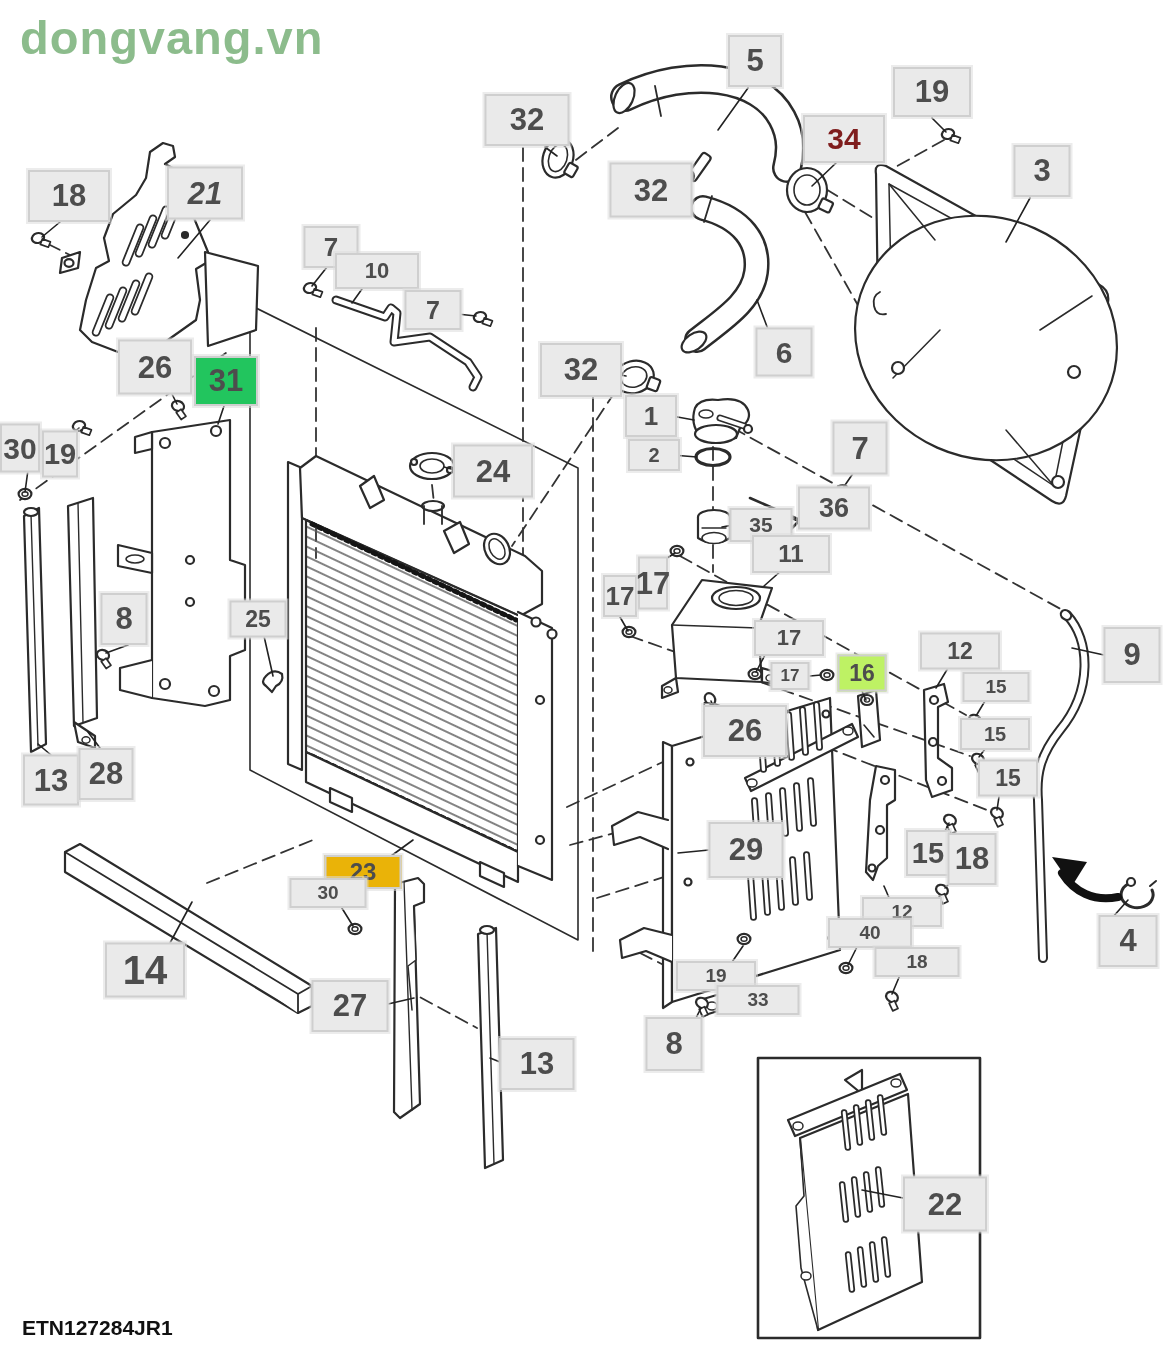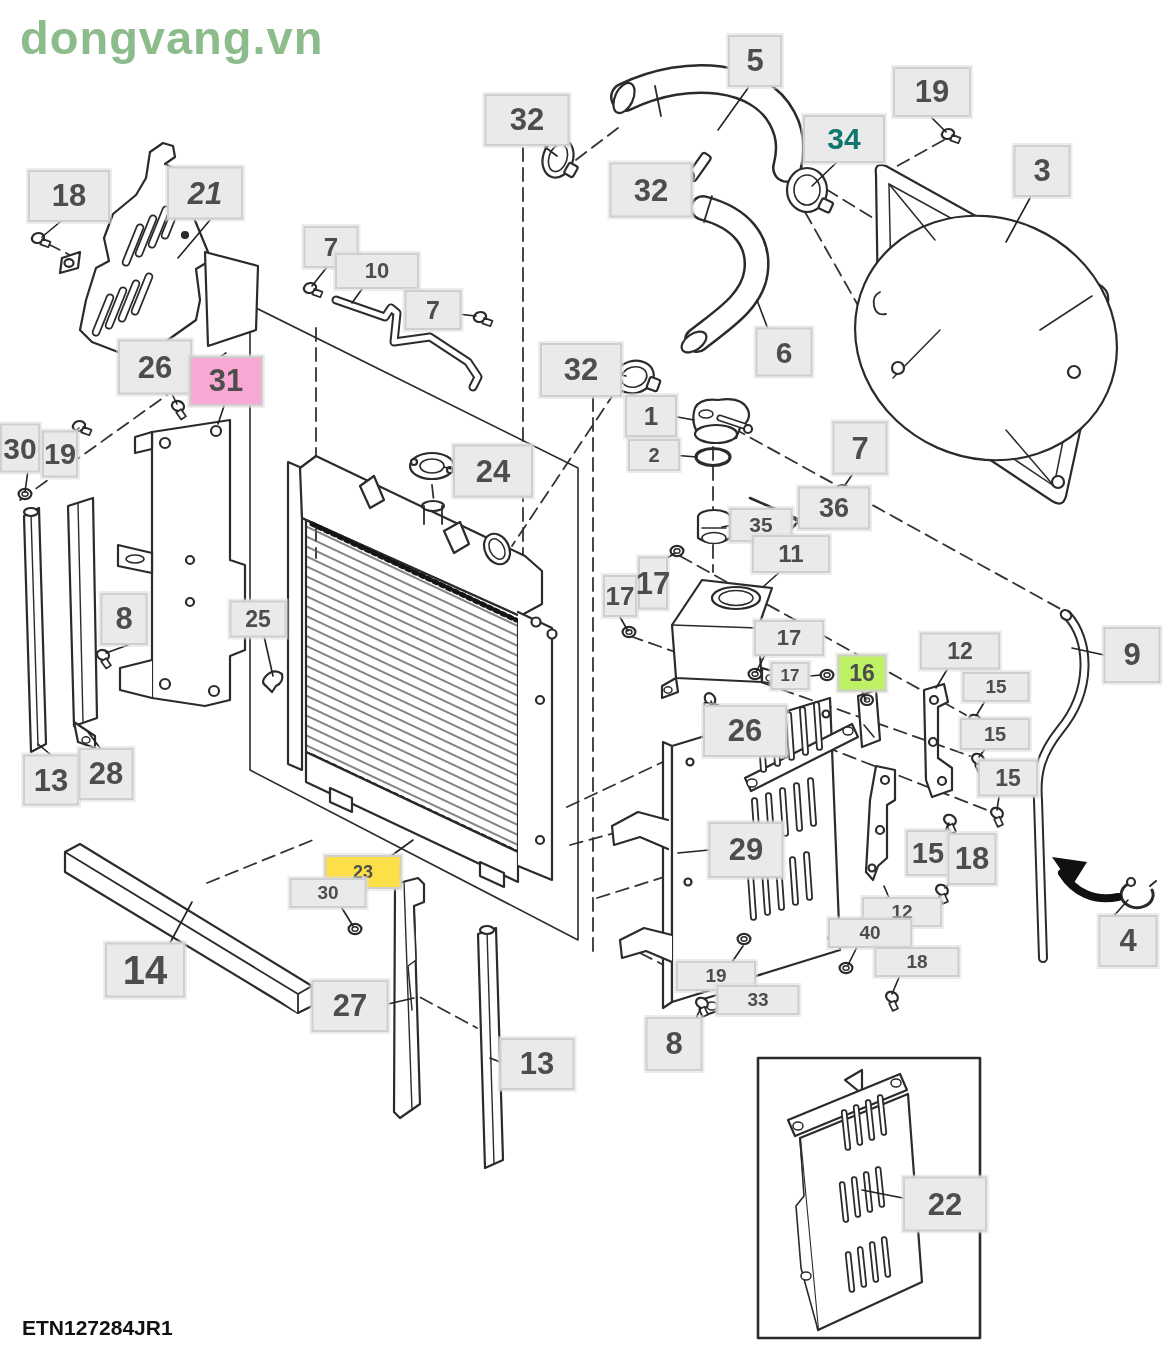--- a/index.html
+++ b/index.html
@@ -419,32 +419,32 @@
       <path d="M690,1030 L701,1008"></path>
       <path d="M500,1062 L490,1058"></path>
       <path d="M903,1198 L862,1190"></path>
     </g>
   </svg>
 
   <div id="callout-layer">
       <div class="callout" style="left: 755px; top: 61px; width: 54px; height: 52px; background: rgb(234, 234, 234); border: 2px solid rgb(207, 207, 207); box-shadow: rgba(220, 220, 220, 0.55) 0px 0px 0px 2px; color: rgb(77, 77, 77); font-size: 31px;">5</div>
       <div class="callout" style="left: 932px; top: 92px; width: 78px; height: 50px; background: rgb(234, 234, 234); border: 2px solid rgb(207, 207, 207); box-shadow: rgba(220, 220, 220, 0.55) 0px 0px 0px 2px; color: rgb(77, 77, 77); font-size: 31px;">19</div>
       <div class="callout" style="left: 527px; top: 120px; width: 85px; height: 52px; background: rgb(234, 234, 234); border: 2px solid rgb(207, 207, 207); box-shadow: rgba(220, 220, 220, 0.55) 0px 0px 0px 2px; color: rgb(77, 77, 77); font-size: 31px;">32</div>
-      <div class="callout" style="left: 844px; top: 139px; width: 82px; height: 48px; background: rgb(234, 234, 234); border: 2px solid rgb(207, 207, 207); box-shadow: rgba(220, 220, 220, 0.55) 0px 0px 0px 2px; color: #0f766e; font-size: 30px;">34</div>
+      <div class="callout" style="left: 844px; top: 139px; width: 82px; height: 48px; background: rgb(234, 234, 234); border: 2px solid rgb(207, 207, 207); box-shadow: rgba(220, 220, 220, 0.55) 0px 0px 0px 2px; color: #7f1d1d; font-size: 30px;">34</div>
       <div class="callout" style="left: 1042px; top: 171px; width: 57px; height: 52px; background: rgb(234, 234, 234); border: 2px solid rgb(207, 207, 207); box-shadow: rgba(220, 220, 220, 0.55) 0px 0px 0px 2px; color: rgb(77, 77, 77); font-size: 31px;">3</div>
       <div class="callout" style="left: 69px; top: 196px; width: 82px; height: 52px; background: rgb(234, 234, 234); border: 2px solid rgb(207, 207, 207); box-shadow: rgba(220, 220, 220, 0.55) 0px 0px 0px 2px; color: rgb(77, 77, 77); font-size: 31px;">18</div>
       <div class="callout" style="left: 205px; top: 193px; width: 76px; height: 53px; background: rgb(234, 234, 234); border: 2px solid rgb(207, 207, 207); box-shadow: rgba(220, 220, 220, 0.55) 0px 0px 0px 2px; color: rgb(77, 77, 77); font-size: 31px; font-style: italic;">21</div>
       <div class="callout" style="left: 651px; top: 190px; width: 83px; height: 55px; background: rgb(234, 234, 234); border: 2px solid rgb(207, 207, 207); box-shadow: rgba(220, 220, 220, 0.55) 0px 0px 0px 2px; color: rgb(77, 77, 77); font-size: 31px;">32</div>
       <div class="callout" style="left: 331px; top: 247px; width: 55px; height: 42px; background: rgb(234, 234, 234); border: 2px solid rgb(207, 207, 207); box-shadow: rgba(220, 220, 220, 0.55) 0px 0px 0px 2px; color: rgb(77, 77, 77); font-size: 26px;">7</div>
       <div class="callout" style="left: 377px; top: 271px; width: 84px; height: 36px; background: rgb(234, 234, 234); border: 2px solid rgb(207, 207, 207); box-shadow: rgba(220, 220, 220, 0.55) 0px 0px 0px 2px; color: rgb(77, 77, 77); font-size: 22px;">10</div>
       <div class="callout" style="left: 433px; top: 310px; width: 57px; height: 40px; background: rgb(234, 234, 234); border: 2px solid rgb(207, 207, 207); box-shadow: rgba(220, 220, 220, 0.55) 0px 0px 0px 2px; color: rgb(77, 77, 77); font-size: 25px;">7</div>
       <div class="callout" style="left: 784px; top: 352px; width: 57px; height: 49px; background: rgb(234, 234, 234); border: 2px solid rgb(207, 207, 207); box-shadow: rgba(220, 220, 220, 0.55) 0px 0px 0px 2px; color: rgb(77, 77, 77); font-size: 30px;">6</div>
       <div class="callout" style="left: 581px; top: 370px; width: 82px; height: 54px; background: rgb(234, 234, 234); border: 2px solid rgb(207, 207, 207); box-shadow: rgba(220, 220, 220, 0.55) 0px 0px 0px 2px; color: rgb(77, 77, 77); font-size: 31px;">32</div>
       <div class="callout" style="left: 155px; top: 367px; width: 74px; height: 55px; background: rgb(234, 234, 234); border: 2px solid rgb(207, 207, 207); box-shadow: rgba(220, 220, 220, 0.55) 0px 0px 0px 2px; color: rgb(77, 77, 77); font-size: 31px;">26</div>
-      <div class="callout" style="left: 226px; top: 381px; width: 74px; height: 50px; background: #f9a8d4; border: 2px solid rgb(207, 207, 207); box-shadow: rgba(220, 220, 220, 0.55) 0px 0px 0px 2px; color: rgb(77, 77, 77); font-size: 31px;">31</div>
+      <div class="callout" style="left: 226px; top: 381px; width: 64px; height: 50px; background: #22c55e; border: 2px solid rgb(207, 207, 207); box-shadow: rgba(220, 220, 220, 0.55) 0px 0px 0px 2px; color: rgb(77, 77, 77); font-size: 31px;">31</div>
       <div class="callout" style="left: 651px; top: 416px; width: 52px; height: 42px; background: rgb(234, 234, 234); border: 2px solid rgb(207, 207, 207); box-shadow: rgba(220, 220, 220, 0.55) 0px 0px 0px 2px; color: rgb(77, 77, 77); font-size: 26px;">1</div>
       <div class="callout" style="left: 654px; top: 455px; width: 52px; height: 32px; background: rgb(234, 234, 234); border: 2px solid rgb(207, 207, 207); box-shadow: rgba(220, 220, 220, 0.55) 0px 0px 0px 2px; color: rgb(77, 77, 77); font-size: 20px;">2</div>
       <div class="callout" style="left: 20px; top: 448px; width: 40px; height: 49px; background: rgb(234, 234, 234); border: 2px solid rgb(207, 207, 207); box-shadow: rgba(220, 220, 220, 0.55) 0px 0px 0px 2px; color: rgb(77, 77, 77); font-size: 30px;">30</div>
       <div class="callout" style="left: 60px; top: 454px; width: 36px; height: 47px; background: rgb(234, 234, 234); border: 2px solid rgb(207, 207, 207); box-shadow: rgba(220, 220, 220, 0.55) 0px 0px 0px 2px; color: rgb(77, 77, 77); font-size: 29px;">19</div>
       <div class="callout" style="left: 860px; top: 448px; width: 55px; height: 53px; background: rgb(234, 234, 234); border: 2px solid rgb(207, 207, 207); box-shadow: rgba(220, 220, 220, 0.55) 0px 0px 0px 2px; color: rgb(77, 77, 77); font-size: 31px;">7</div>
       <div class="callout" style="left: 493px; top: 471px; width: 80px; height: 53px; background: rgb(234, 234, 234); border: 2px solid rgb(207, 207, 207); box-shadow: rgba(220, 220, 220, 0.55) 0px 0px 0px 2px; color: rgb(77, 77, 77); font-size: 31px;">24</div>
       <div class="callout" style="left: 761px; top: 525px; width: 63px; height: 34px; background: rgb(234, 234, 234); border: 2px solid rgb(207, 207, 207); box-shadow: rgba(220, 220, 220, 0.55) 0px 0px 0px 2px; color: rgb(77, 77, 77); font-size: 21px;">35</div>
       <div class="callout" style="left: 834px; top: 508px; width: 72px; height: 43px; background: rgb(234, 234, 234); border: 2px solid rgb(207, 207, 207); box-shadow: rgba(220, 220, 220, 0.55) 0px 0px 0px 2px; color: rgb(77, 77, 77); font-size: 27px;">36</div>
       <div class="callout" style="left: 791px; top: 554px; width: 78px; height: 38px; background: rgb(234, 234, 234); border: 2px solid rgb(207, 207, 207); box-shadow: rgba(220, 220, 220, 0.55) 0px 0px 0px 2px; color: rgb(77, 77, 77); font-size: 24px;">11</div>
       <div class="callout" style="left: 620px; top: 596px; width: 34px; height: 42px; background: rgb(234, 234, 234); border: 2px solid rgb(207, 207, 207); box-shadow: rgba(220, 220, 220, 0.55) 0px 0px 0px 2px; color: rgb(77, 77, 77); font-size: 26px;">17</div>
@@ -458,21 +458,21 @@
       <div class="callout" style="left: 862px; top: 673px; width: 49px; height: 37px; background: #bef264; border: 2px solid rgb(207, 207, 207); box-shadow: rgba(220, 220, 220, 0.55) 0px 0px 0px 2px; color: rgb(77, 77, 77); font-size: 23px;">16</div>
       <div class="callout" style="left: 996px; top: 687px; width: 67px; height: 30px; background: rgb(234, 234, 234); border: 2px solid rgb(207, 207, 207); box-shadow: rgba(220, 220, 220, 0.55) 0px 0px 0px 2px; color: rgb(77, 77, 77); font-size: 19px;">15</div>
       <div class="callout" style="left: 995px; top: 734px; width: 70px; height: 32px; background: rgb(234, 234, 234); border: 2px solid rgb(207, 207, 207); box-shadow: rgba(220, 220, 220, 0.55) 0px 0px 0px 2px; color: rgb(77, 77, 77); font-size: 20px;">15</div>
       <div class="callout" style="left: 745px; top: 731px; width: 84px; height: 52px; background: rgb(234, 234, 234); border: 2px solid rgb(207, 207, 207); box-shadow: rgba(220, 220, 220, 0.55) 0px 0px 0px 2px; color: rgb(77, 77, 77); font-size: 31px;">26</div>
       <div class="callout" style="left: 1008px; top: 778px; width: 60px; height: 37px; background: rgb(234, 234, 234); border: 2px solid rgb(207, 207, 207); box-shadow: rgba(220, 220, 220, 0.55) 0px 0px 0px 2px; color: rgb(77, 77, 77); font-size: 23px;">15</div>
       <div class="callout" style="left: 51px; top: 780px; width: 56px; height: 51px; background: rgb(234, 234, 234); border: 2px solid rgb(207, 207, 207); box-shadow: rgba(220, 220, 220, 0.55) 0px 0px 0px 2px; color: rgb(77, 77, 77); font-size: 31px;">13</div>
       <div class="callout" style="left: 106px; top: 774px; width: 55px; height: 52px; background: rgb(234, 234, 234); border: 2px solid rgb(207, 207, 207); box-shadow: rgba(220, 220, 220, 0.55) 0px 0px 0px 2px; color: rgb(77, 77, 77); font-size: 31px;">28</div>
       <div class="callout" style="left: 746px; top: 850px; width: 75px; height: 56px; background: rgb(234, 234, 234); border: 2px solid rgb(207, 207, 207); box-shadow: rgba(220, 220, 220, 0.55) 0px 0px 0px 2px; color: rgb(77, 77, 77); font-size: 31px;">29</div>
       <div class="callout" style="left: 928px; top: 853px; width: 44px; height: 46px; background: rgb(234, 234, 234); border: 2px solid rgb(207, 207, 207); box-shadow: rgba(220, 220, 220, 0.55) 0px 0px 0px 2px; color: rgb(77, 77, 77); font-size: 29px;">15</div>
       <div class="callout" style="left: 972px; top: 859px; width: 49px; height: 52px; background: rgb(234, 234, 234); border: 2px solid rgb(207, 207, 207); box-shadow: rgba(220, 220, 220, 0.55) 0px 0px 0px 2px; color: rgb(77, 77, 77); font-size: 31px;">18</div>
-      <div class="callout" style="left: 363px; top: 872px; width: 77px; height: 34px; background: #fde047; border: 2px solid rgb(207, 207, 207); box-shadow: rgba(220, 220, 220, 0.55) 0px 0px 0px 2px; color: rgb(77, 77, 77); font-size: 18px;">23</div>
+      <div class="callout" style="left: 363px; top: 872px; width: 77px; height: 34px; background: #eab308; border: 2px solid rgb(207, 207, 207); box-shadow: rgba(220, 220, 220, 0.55) 0px 0px 0px 2px; color: rgb(77, 77, 77); font-size: 24px;">23</div>
       <div class="callout" style="left: 328px; top: 893px; width: 77px; height: 30px; background: rgb(234, 234, 234); border: 2px solid rgb(207, 207, 207); box-shadow: rgba(220, 220, 220, 0.55) 0px 0px 0px 2px; color: rgb(77, 77, 77); font-size: 19px;">30</div>
       <div class="callout" style="left: 902px; top: 912px; width: 80px; height: 30px; background: rgb(234, 234, 234); border: 2px solid rgb(207, 207, 207); box-shadow: rgba(220, 220, 220, 0.55) 0px 0px 0px 2px; color: rgb(77, 77, 77); font-size: 19px;">12</div>
       <div class="callout" style="left: 1128px; top: 941px; width: 59px; height: 52px; background: rgb(234, 234, 234); border: 2px solid rgb(207, 207, 207); box-shadow: rgba(220, 220, 220, 0.55) 0px 0px 0px 2px; color: rgb(77, 77, 77); font-size: 31px;">4</div>
       <div class="callout" style="left: 870px; top: 933px; width: 84px; height: 30px; background: rgb(234, 234, 234); border: 2px solid rgb(207, 207, 207); box-shadow: rgba(220, 220, 220, 0.55) 0px 0px 0px 2px; color: rgb(77, 77, 77); font-size: 19px;">40</div>
       <div class="callout" style="left: 145px; top: 970px; width: 80px; height: 55px; background: rgb(234, 234, 234); border: 2px solid rgb(207, 207, 207); box-shadow: rgba(220, 220, 220, 0.55) 0px 0px 0px 2px; color: rgb(77, 77, 77); font-size: 40px;">14</div>
       <div class="callout" style="left: 716px; top: 976px; width: 80px; height: 30px; background: rgb(234, 234, 234); border: 2px solid rgb(207, 207, 207); box-shadow: rgba(220, 220, 220, 0.55) 0px 0px 0px 2px; color: rgb(77, 77, 77); font-size: 19px;">19</div>
       <div class="callout" style="left: 917px; top: 962px; width: 85px; height: 30px; background: rgb(234, 234, 234); border: 2px solid rgb(207, 207, 207); box-shadow: rgba(220, 220, 220, 0.55) 0px 0px 0px 2px; color: rgb(77, 77, 77); font-size: 19px;">18</div>
       <div class="callout" style="left: 758px; top: 1000px; width: 83px; height: 30px; background: rgb(234, 234, 234); border: 2px solid rgb(207, 207, 207); box-shadow: rgba(220, 220, 220, 0.55) 0px 0px 0px 2px; color: rgb(77, 77, 77); font-size: 19px; text-align: center;">33</div>
       <div class="callout" style="left: 350px; top: 1006px; width: 77px; height: 52px; background: rgb(234, 234, 234); border: 2px solid rgb(207, 207, 207); box-shadow: rgba(220, 220, 220, 0.55) 0px 0px 0px 2px; color: rgb(77, 77, 77); font-size: 31px;">27</div>
       <div class="callout" style="left: 674px; top: 1044px; width: 57px; height: 54px; background: rgb(234, 234, 234); border: 2px solid rgb(207, 207, 207); box-shadow: rgba(220, 220, 220, 0.55) 0px 0px 0px 2px; color: rgb(77, 77, 77); font-size: 31px;">8</div>

